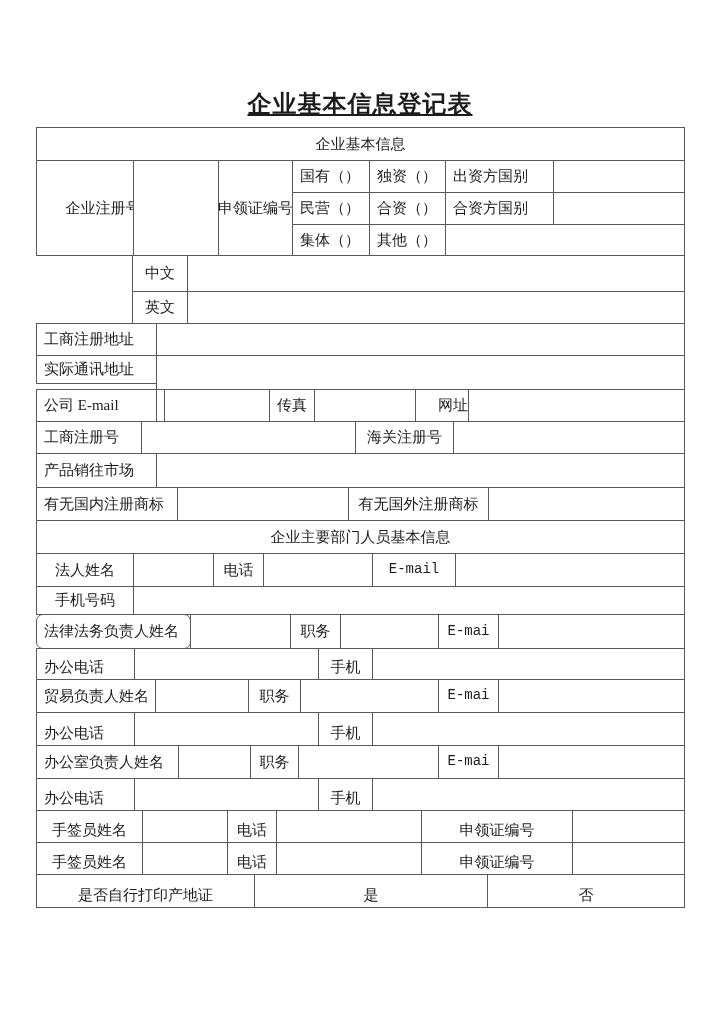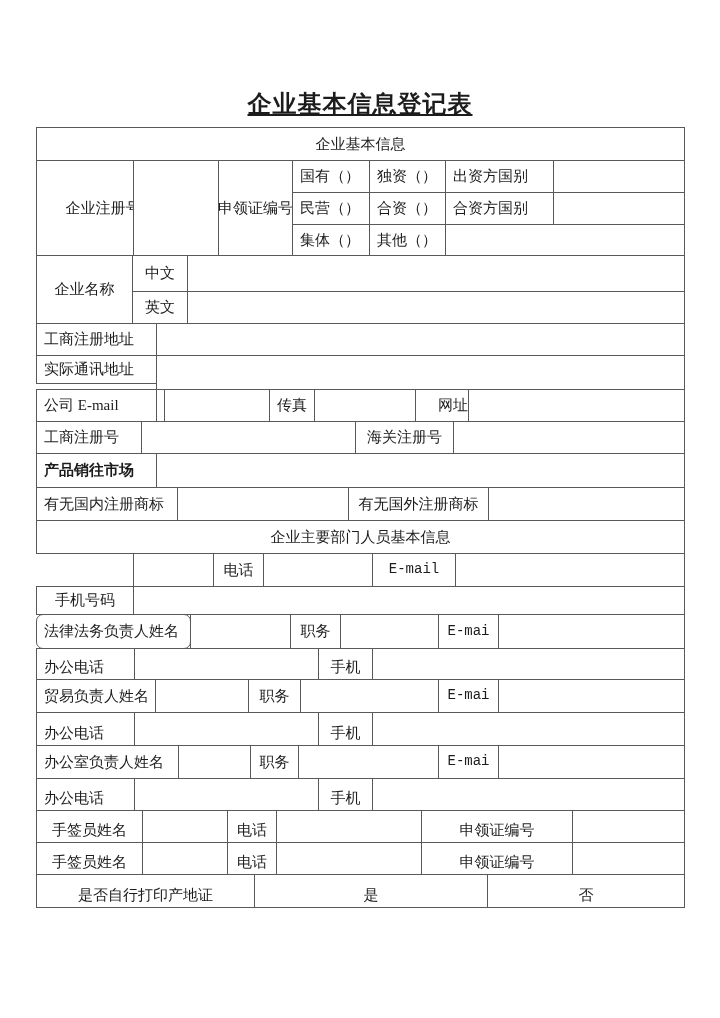--- a/index.html
+++ b/index.html
@@ -75,46 +75,46 @@
       <div class="cell" style="left: 333px; top: 33px; width: 77px; height: 33px;">独资（）</div>
       <div class="cell" style="left: 409px; top: 33px; width: 109px; height: 33px;">出资方国别</div>
       <div class="cell" style="left: 517px; top: 33px; width: 132px; height: 33px;"></div>
       <div class="cell" style="left: 256px; top: 65px; width: 78px; height: 33px;">民营（）</div>
       <div class="cell" style="left: 333px; top: 65px; width: 77px; height: 33px;">合资（）</div>
       <div class="cell" style="left: 409px; top: 65px; width: 109px; height: 33px;">合资方国别</div>
       <div class="cell" style="left: 517px; top: 65px; width: 132px; height: 33px;"></div>
       <div class="cell" style="left: 256px; top: 97px; width: 78px; height: 32px;">集体（）</div>
       <div class="cell" style="left: 333px; top: 97px; width: 77px; height: 32px;">其他（）</div>
       <div class="cell" style="left: 409px; top: 97px; width: 240px; height: 32px;"></div>
-      <div class="cell center" style="left: 0px; top: 128px; width: 97px; height: 69px;">企业名称</div>
       <div class="cell center" style="left: 96px; top: 128px; width: 56px; height: 37px;">中文</div>
       <div class="cell" style="left: 151px; top: 128px; width: 498px; height: 37px;"></div>
       <div class="cell center" style="left: 96px; top: 164px; width: 56px; height: 33px;">英文</div>
       <div class="cell" style="left: 151px; top: 164px; width: 498px; height: 33px;"></div>
       <div class="cell" style="left: 0px; top: 196px; width: 121px; height: 33px;">工商注册地址</div>
       <div class="cell" style="left: 120px; top: 196px; width: 529px; height: 33px;"></div>
       <div class="cell" style="left: 0px; top: 228px; width: 121px; height: 29px;">实际通讯地址</div>
       <div class="cell" style="left: 120px; top: 228px; width: 529px; height: 35px;"></div>
       <div class="cell" style="left: 0px; top: 262px; width: 129px; height: 33px;">公司 E-mail</div>
       <div class="cell" style="left: 120px; top: 262px; width: 114px; height: 33px;"></div>
       <div class="cell center" style="left: 233px; top: 262px; width: 46px; height: 33px;">传真</div>
       <div class="cell" style="left: 278px; top: 262px; width: 102px; height: 33px;"></div>
       <div class="cell center" style="left: 379px; top: 262px; width: 54px; height: 33px; padding-left: 22px;">网址</div>
       <div class="cell" style="left: 432px; top: 262px; width: 217px; height: 33px;"></div>
       <div class="cell" style="left: 0px; top: 294px; width: 106px; height: 33px;">工商注册号</div>
       <div class="cell" style="left: 105px; top: 294px; width: 215px; height: 33px;"></div>
       <div class="cell center" style="left: 319px; top: 294px; width: 99px; height: 33px;">海关注册号</div>
       <div class="cell" style="left: 417px; top: 294px; width: 232px; height: 33px;"></div>
-      <div class="cell" style="left: 0px; top: 326px; width: 121px; height: 35px; font-weight: bold;">产品销往市场</div>
+      <div class="cell" style="left: 0px; top: 326px; width: 121px; height: 35px;">产品销往市场</div>
       <div class="cell" style="left: 120px; top: 326px; width: 529px; height: 35px;"></div>
       <div class="cell" style="left: 0px; top: 360px; width: 142px; height: 34px;">有无国内注册商标</div>
       <div class="cell" style="left: 141px; top: 360px; width: 172px; height: 34px;"></div>
       <div class="cell center" style="left: 312px; top: 360px; width: 141px; height: 34px;">有无国外注册商标</div>
       <div class="cell" style="left: 452px; top: 360px; width: 197px; height: 34px;"></div>
       <div class="cell center" style="left: 0px; top: 393px; width: 649px; height: 34px;">企业主要部门人员基本信息</div>
+      <div class="cell center" style="left: 0px; top: 426px; width: 98px; height: 34px;">法人姓名</div>
       <div class="cell" style="left: 97px; top: 426px; width: 81px; height: 34px;"></div>
       <div class="cell center" style="left: 177px; top: 426px; width: 51px; height: 34px;">电话</div>
       <div class="cell" style="left: 227px; top: 426px; width: 110px; height: 34px;"></div>
       <div class="cell center mono" style="left: 336px; top: 426px; width: 84px; height: 34px;">E-mail</div>
       <div class="cell" style="left: 419px; top: 426px; width: 230px; height: 34px;"></div>
       <div class="cell center" style="left: 0px; top: 459px; width: 98px; height: 29px;">手机号码</div>
       <div class="cell" style="left: 97px; top: 459px; width: 552px; height: 29px;"></div>
       <div class="cell" style="left: 0px; top: 487px; width: 155px; height: 35px; border-radius: 7px;">法律法务负责人姓名</div>
       <div class="cell" style="left: 154px; top: 487px; width: 101px; height: 35px;"></div>
       <div class="cell center" style="left: 254px; top: 487px; width: 51px; height: 35px;">职务</div>

